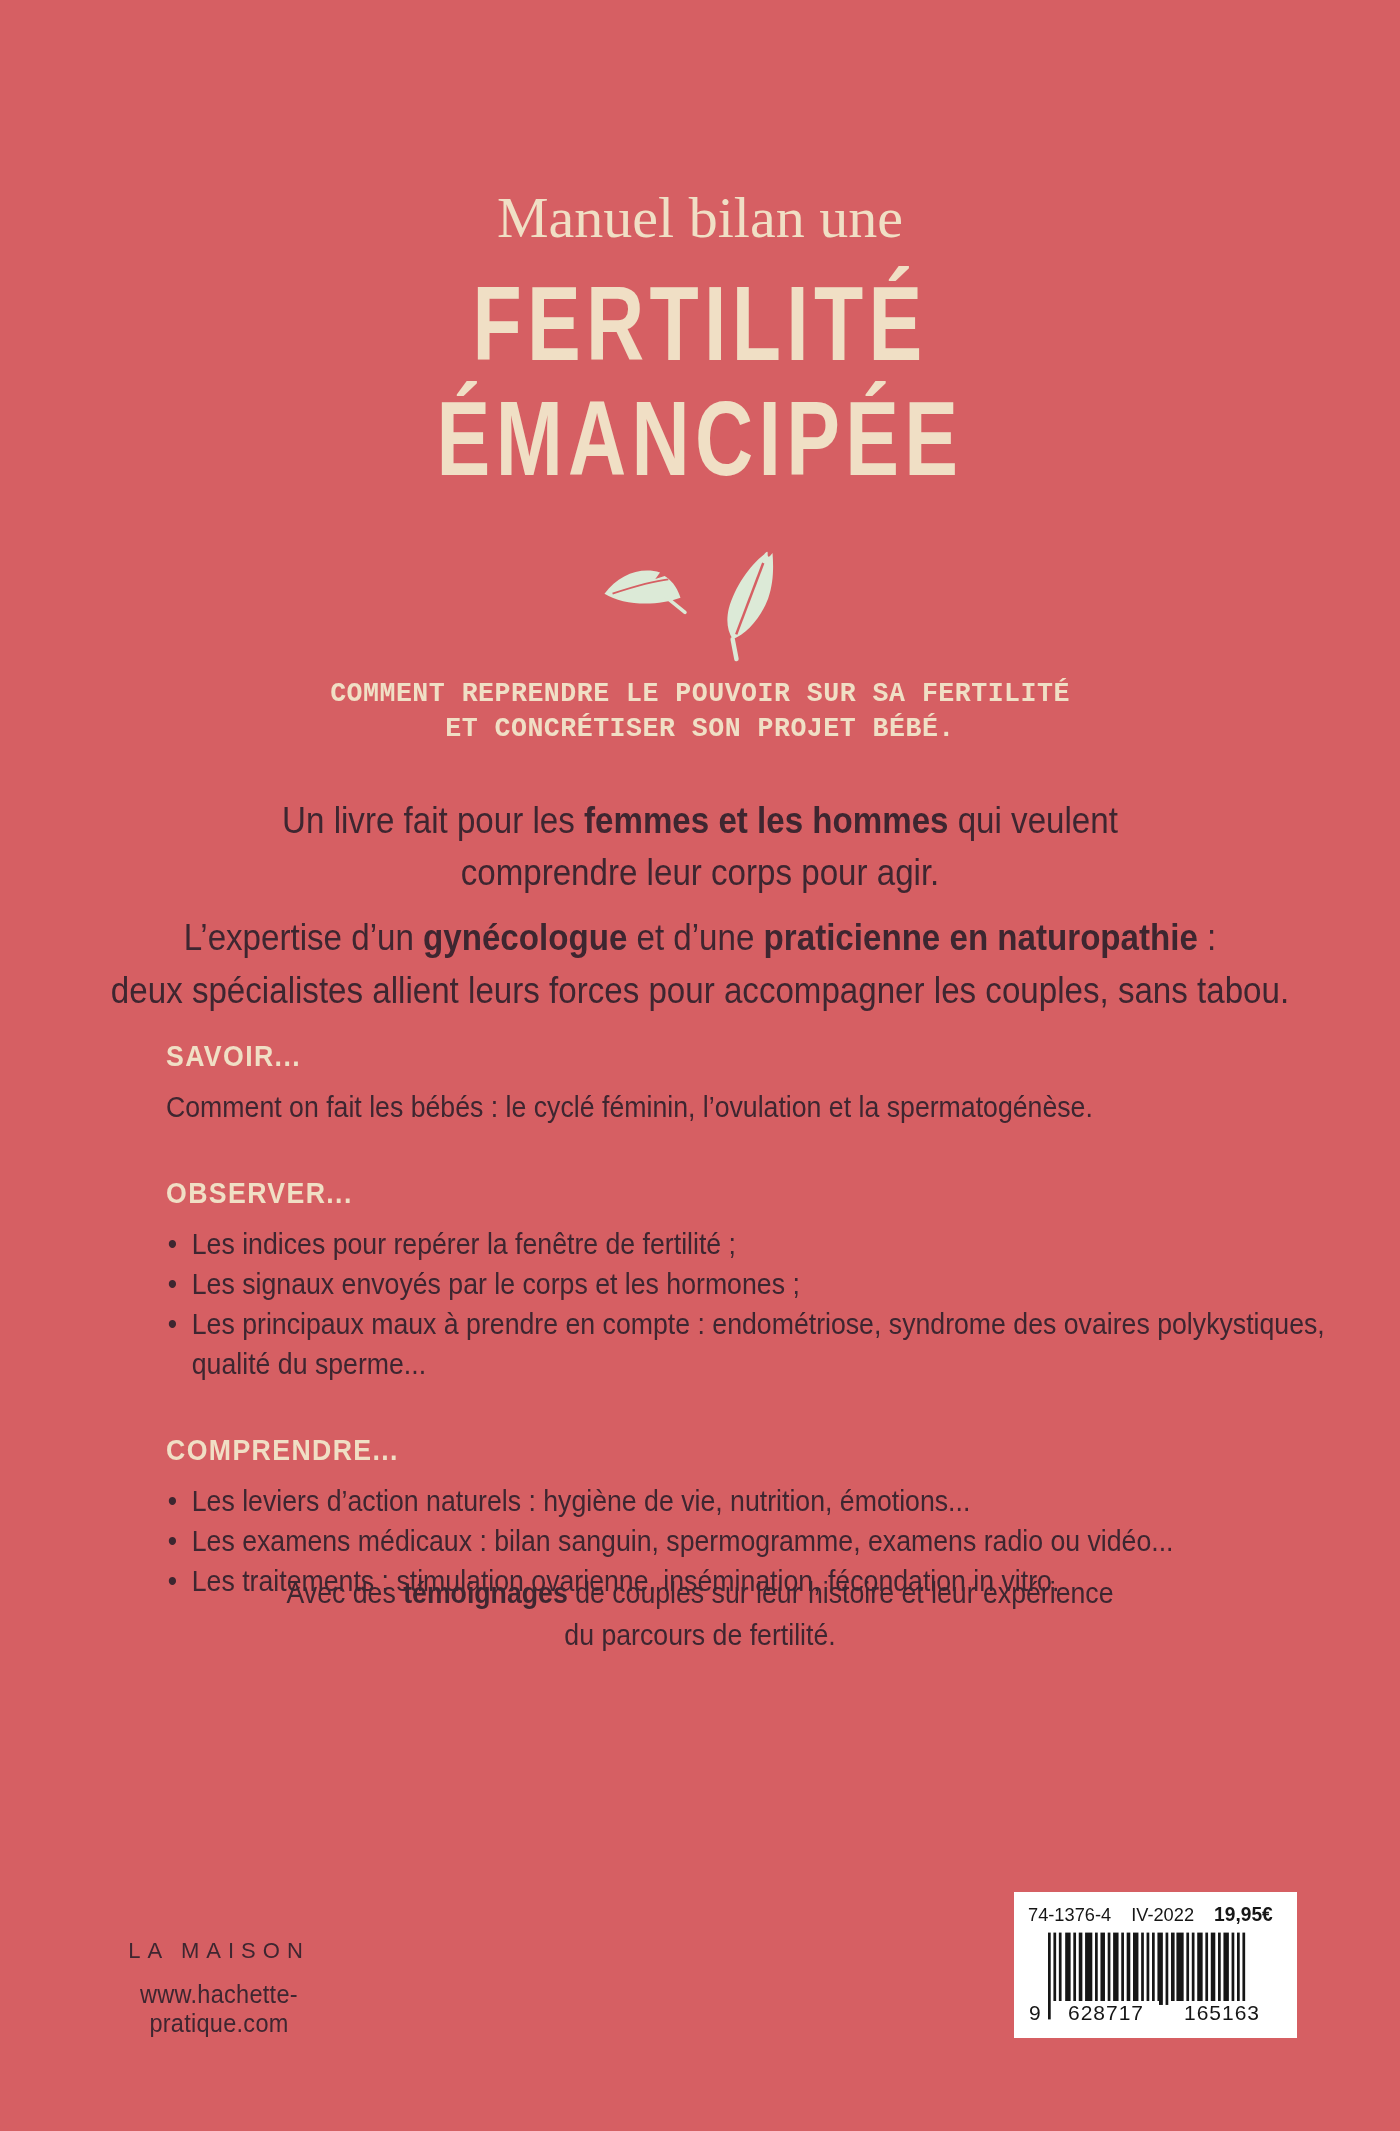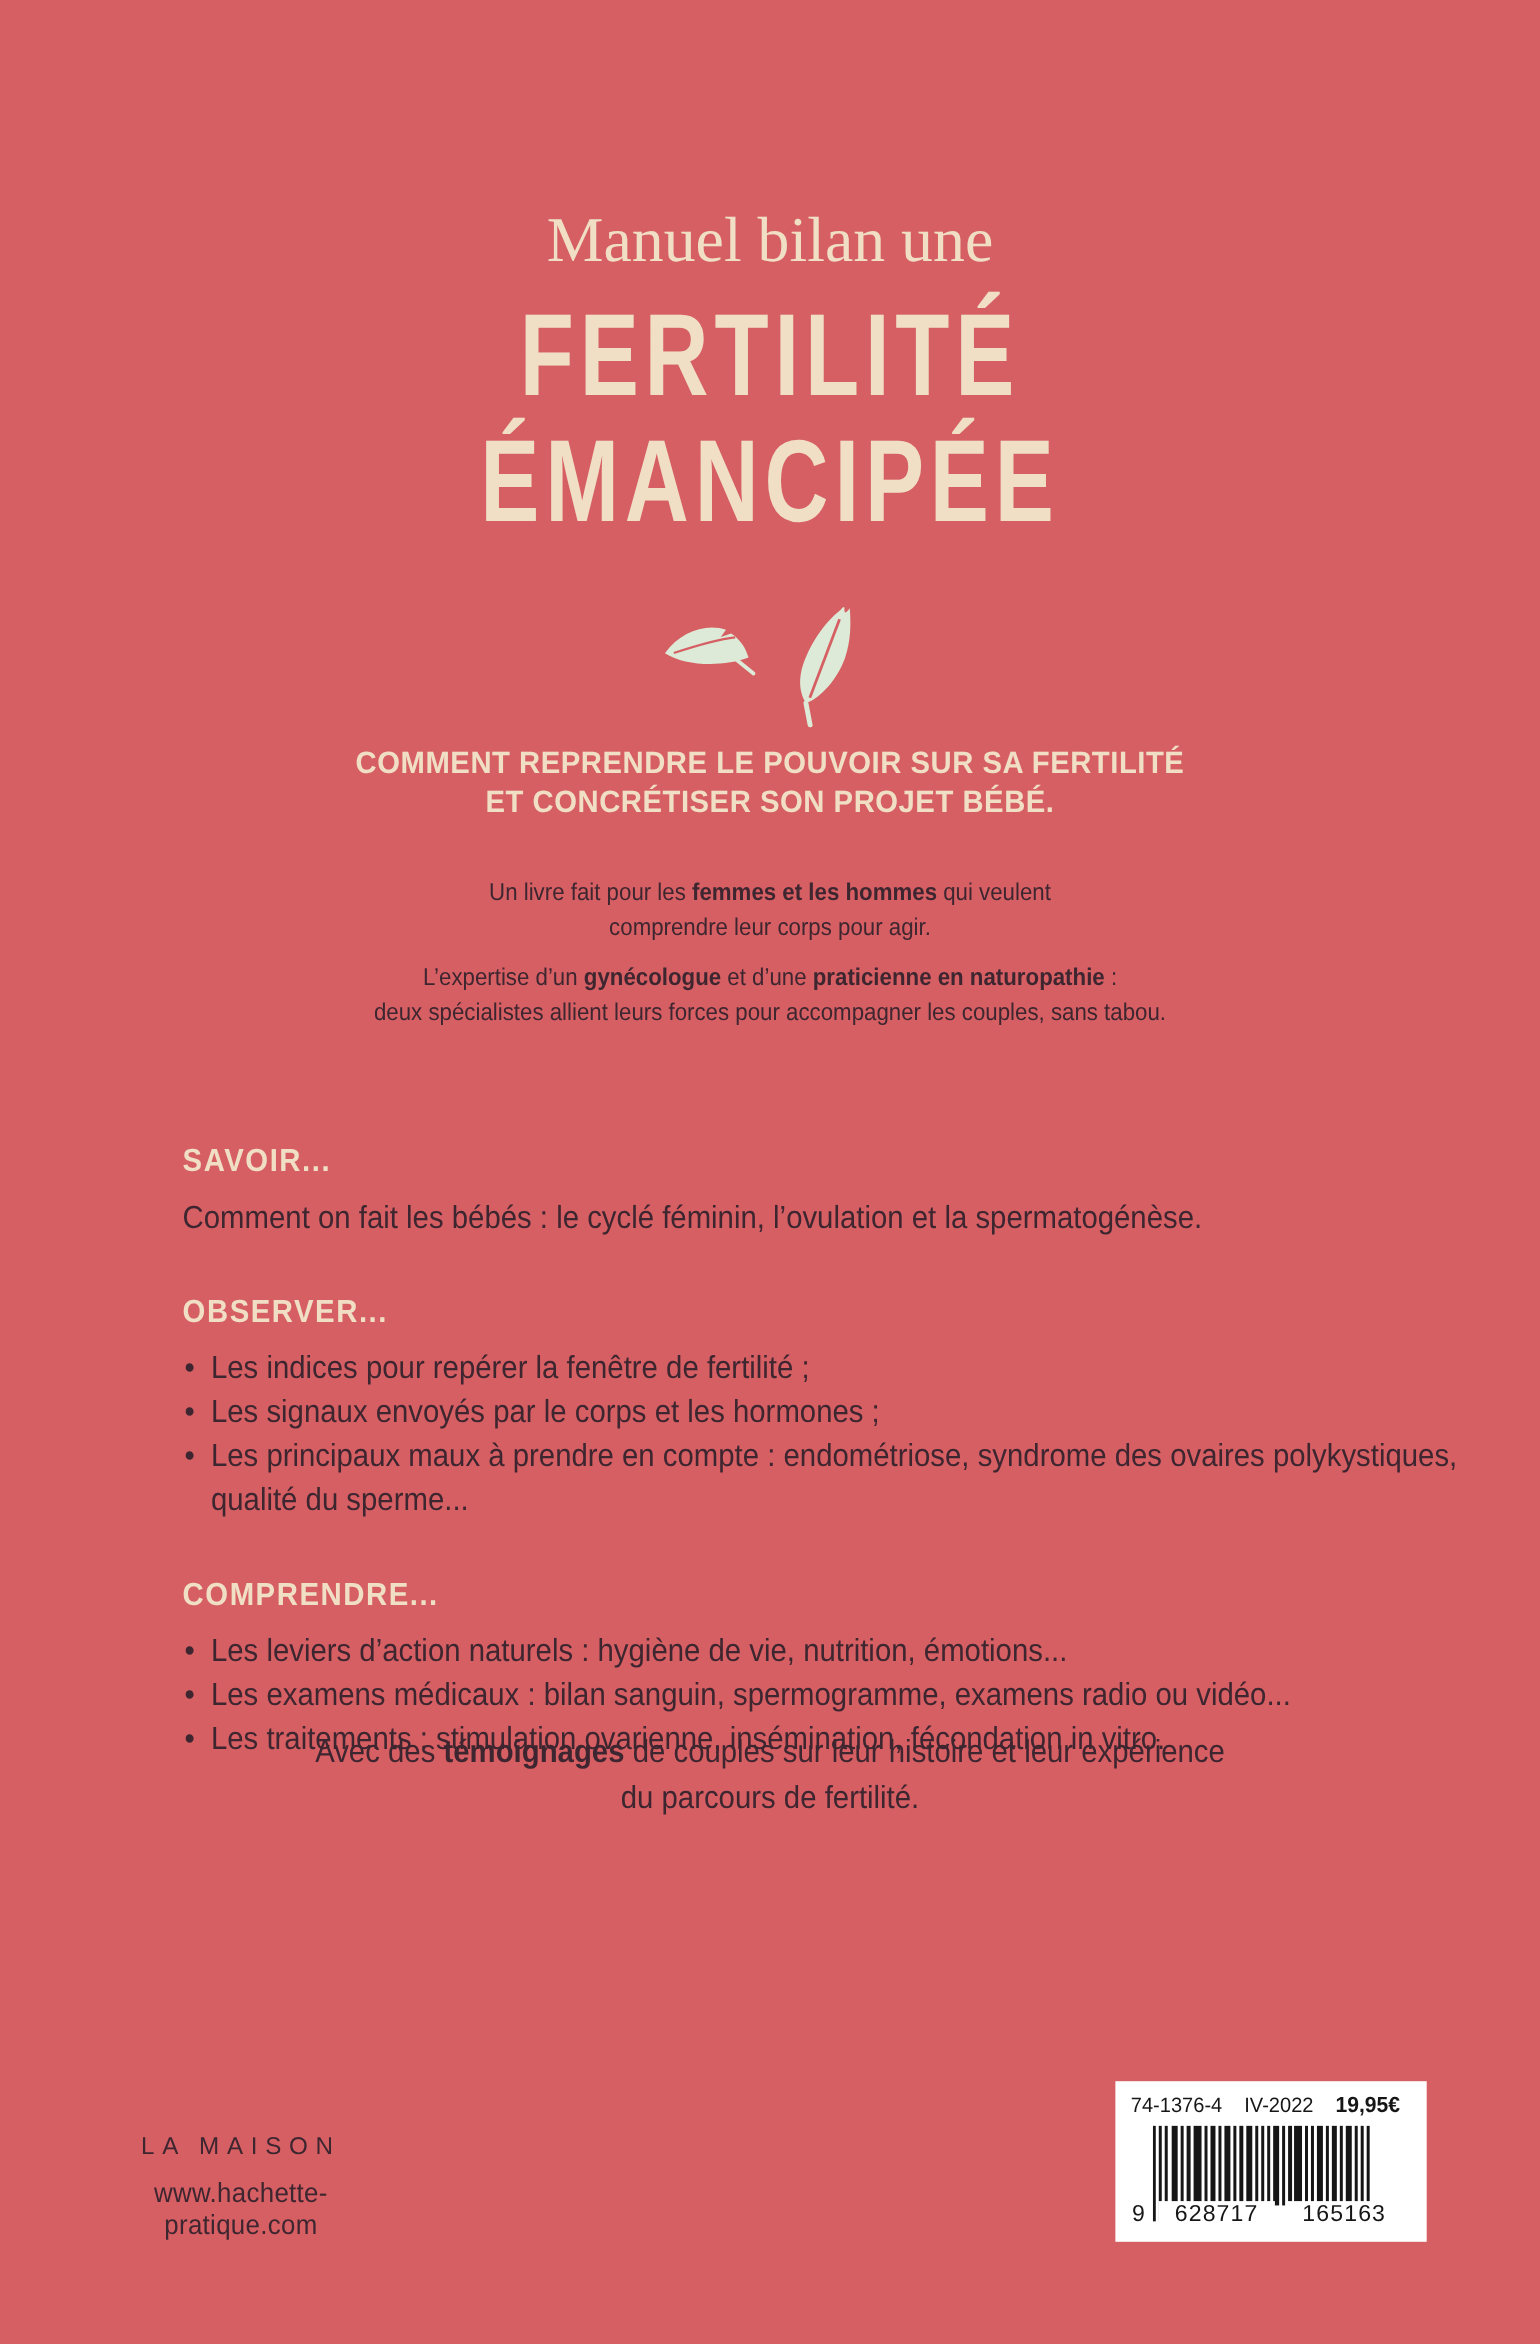--- a/index.html
+++ b/index.html
@@ -28,26 +28,26 @@
 
   
   .feathers{position:absolute;top:548px;left:0;right:0;height:110px;}
   .feathers-inner{position:relative;width:210px;height:110px;margin:0 auto;}
   .feather-small{position:absolute;left:6px;top:16px;}
   .feather-large{position:absolute;left:98px;top:-4px;}
 
   
   .headline{
     position:absolute;top:676px;left:0;right:0;text-align:center;
-    color:var(--cream);font-weight:bold;font-size:28px;line-height:1.26;letter-spacing:.5px;
+    color:var(--cream);font-weight:bold;font-size:28px;line-height:1.26;letter-spacing:.5px;font-family:Liberation Mono, monospace;
   }
   .headline .hl-line{display:block;transform:scaleX(.95);transform-origin:50% 50%;}
 
   
-  .intro{position:absolute;top:795px;left:0;right:0;text-align:center;color:var(--dark);font-size:22px;line-height:1.45;}
+  .intro{position:absolute;top:795px;left:0;right:0;text-align:center;color:var(--dark);font-size:36px;line-height:1.45;}
   .intro p{margin:0 0 13px;transform:scaleX(.92);transform-origin:50% 0;}
   strong{font-weight:bold;}
 
   
   .sections{
     position:absolute;top:1036px;left:166px;width:1275px;
     color:var(--dark);font-size:29px;line-height:1.38;
     transform:scaleX(.92);transform-origin:0 0;
   }
   .section{margin-bottom:46px;}

